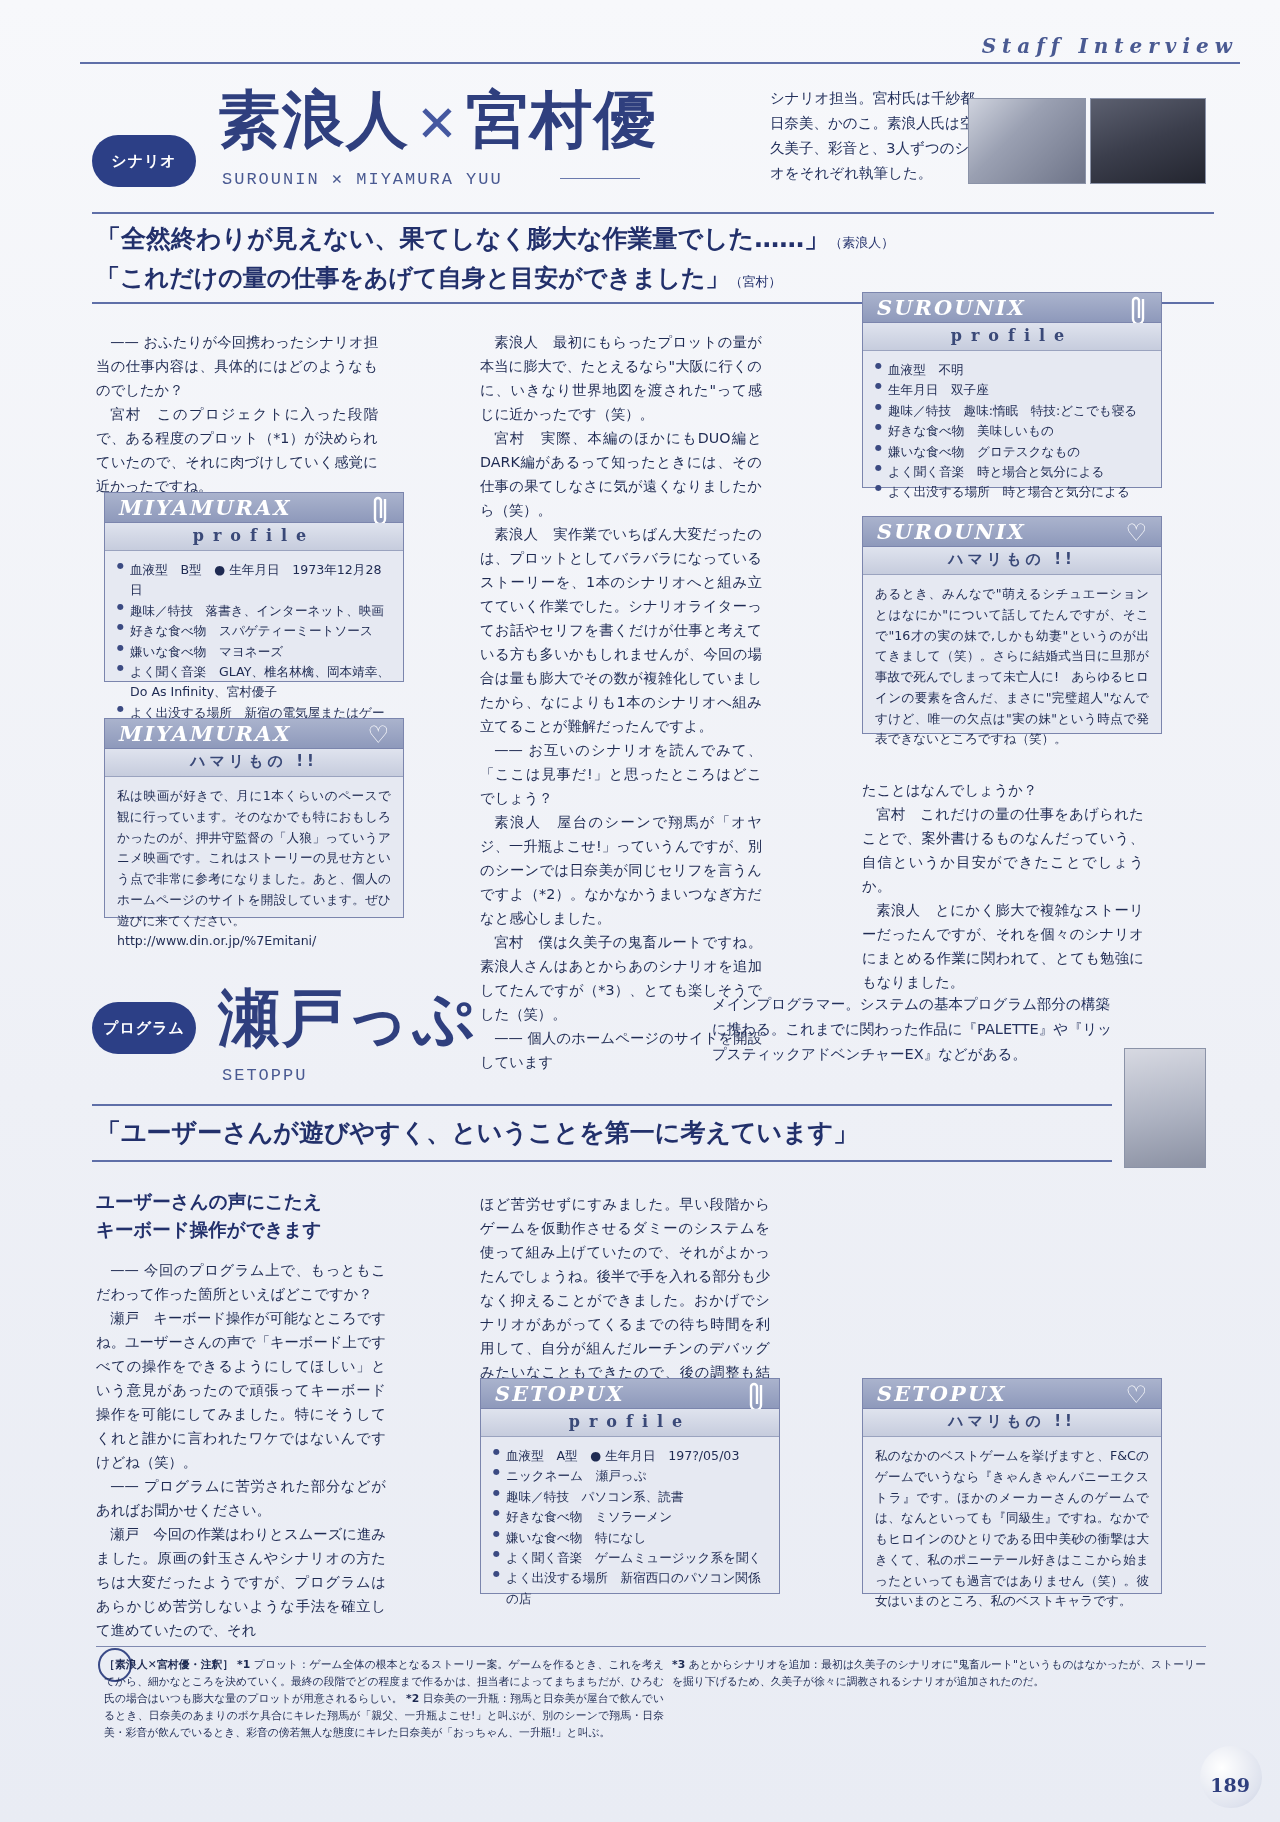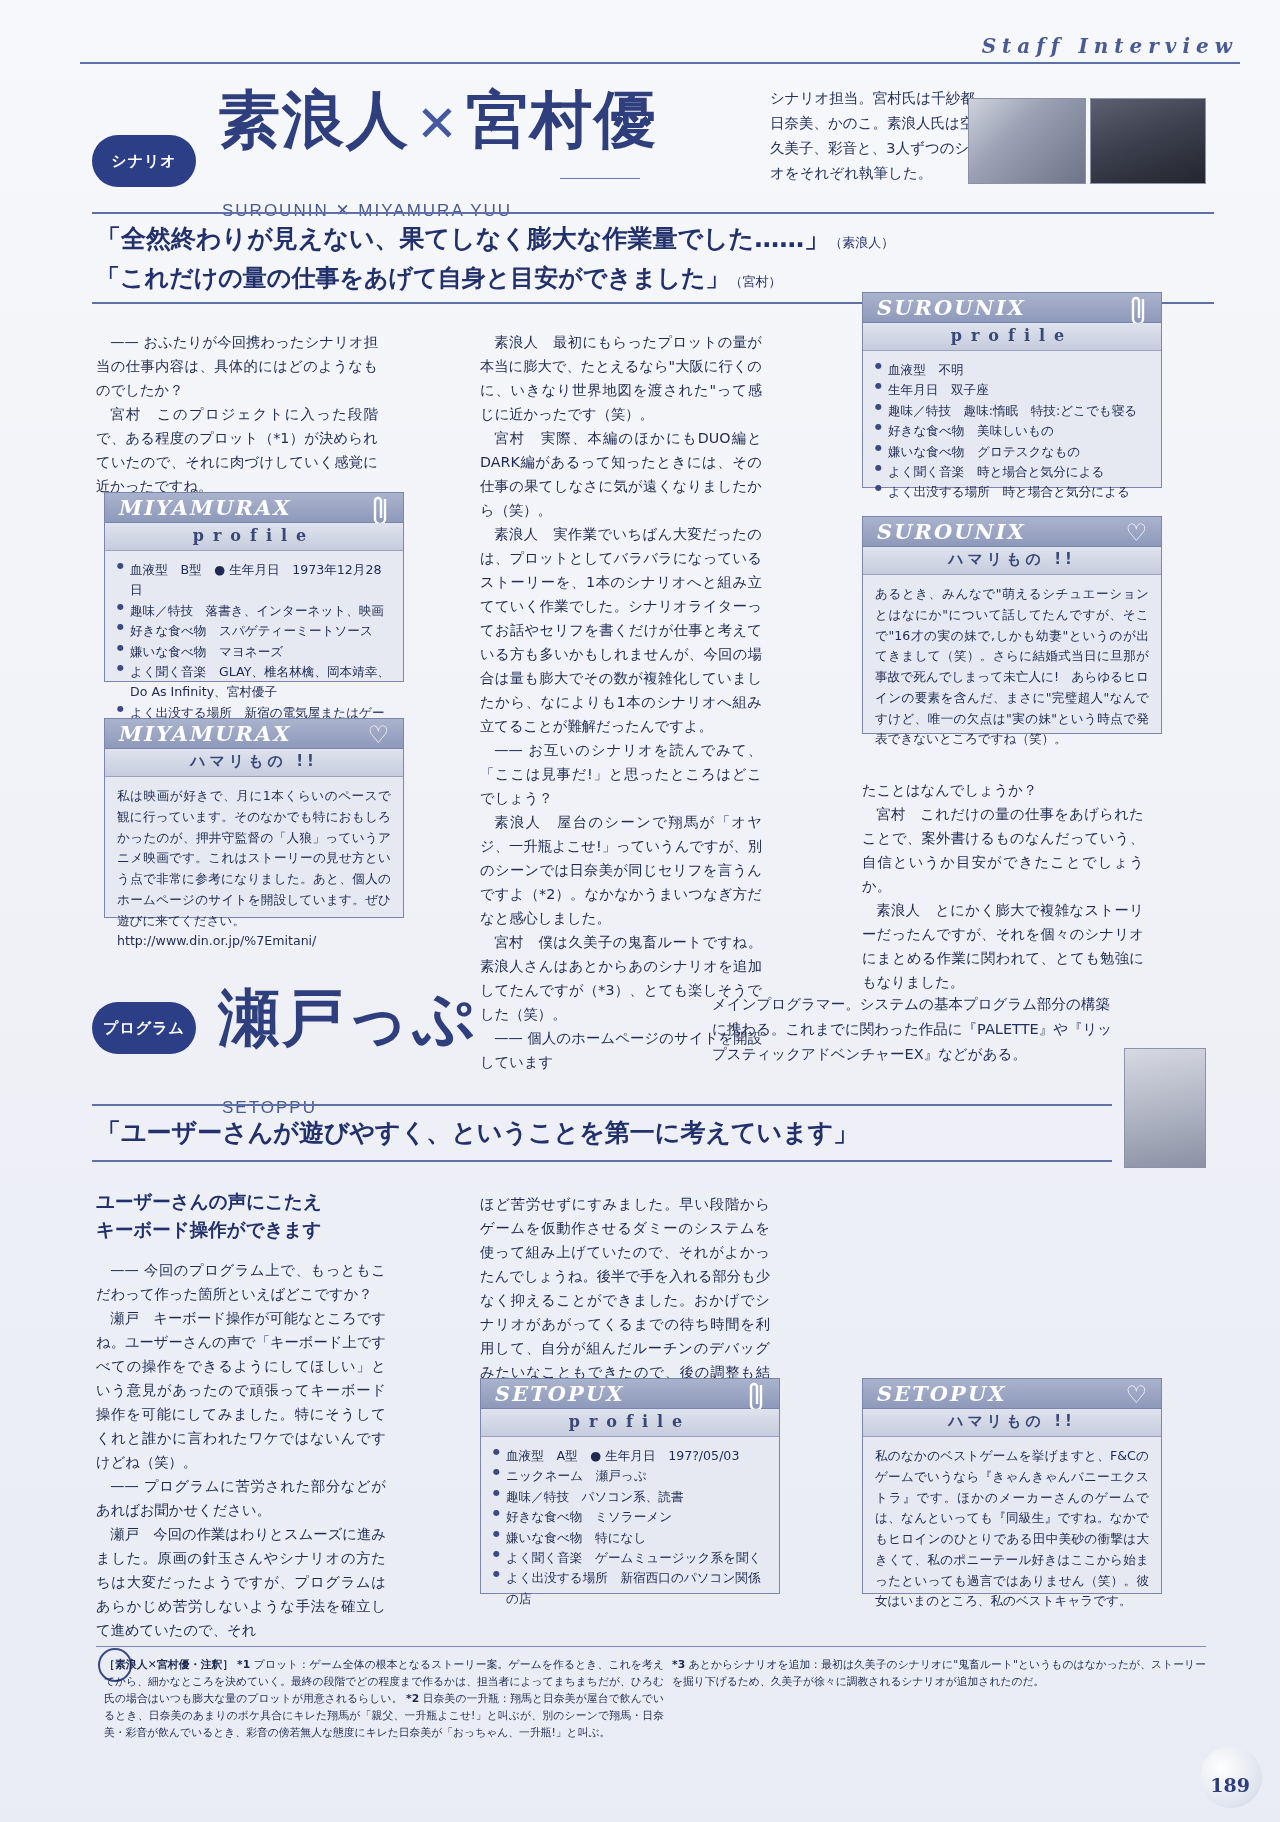--- a/index.html
+++ b/index.html
@@ -37,22 +37,21 @@
   }
   .bigname {
     position:absolute;
     font-size:62px; font-weight:bold; color:#2f3f7e;
     letter-spacing:2px; white-space:nowrap;
     font-family:"DejaVu Sans","Liberation Sans",sans-serif;
   }
   .bigname .x { font-size:50px; color:#4558a0; padding:0 6px;}
   .romaji {
     position:absolute; font-size:17px; letter-spacing:2px; color:#4a5a92;
-    font-family:Liberation Sans, sans-serif;
-    margin-top:32px;
+    font-family:Liberation Mono, monospace;
   }
   .romaji-rule { position:absolute; height:1px; background:#6a79ad; }
   .head-note {
     position:absolute; font-size:14.5px; line-height:1.72;
     color:#23305c; width:220px;
   }
   .photo {
     position:absolute; background:#9aa3b8;
     border:1px solid #8b93a8;
     overflow:hidden;

